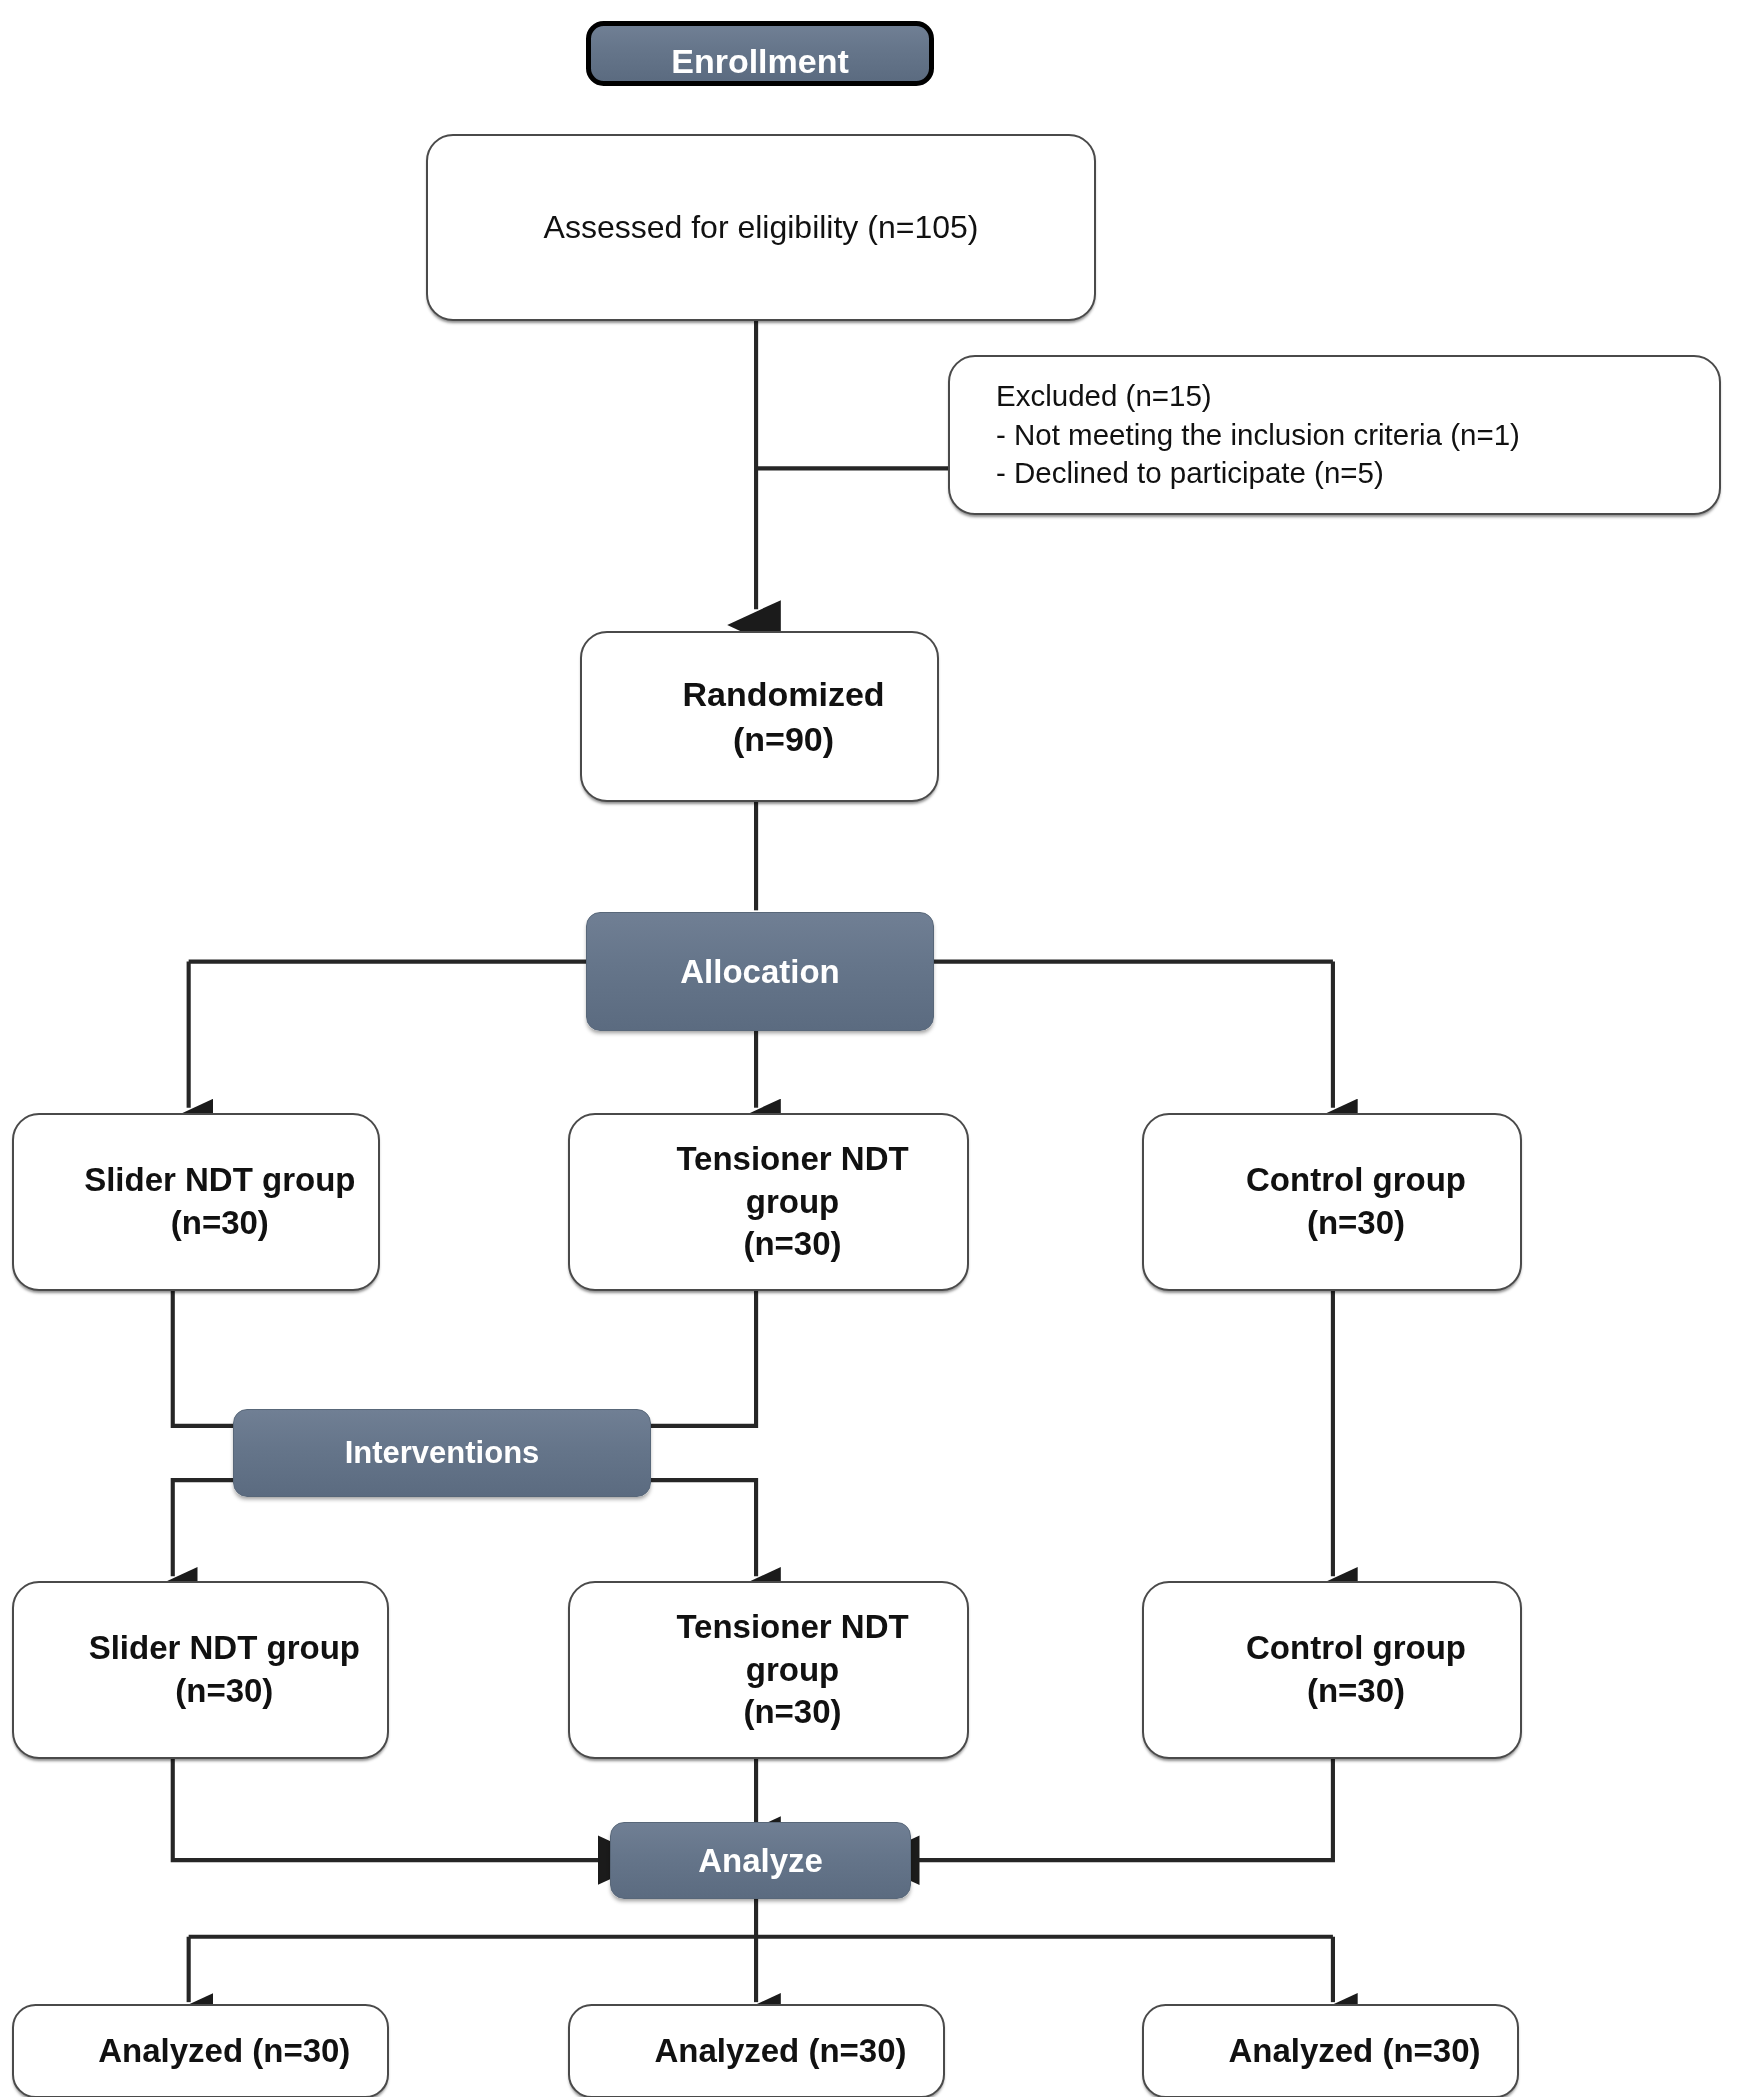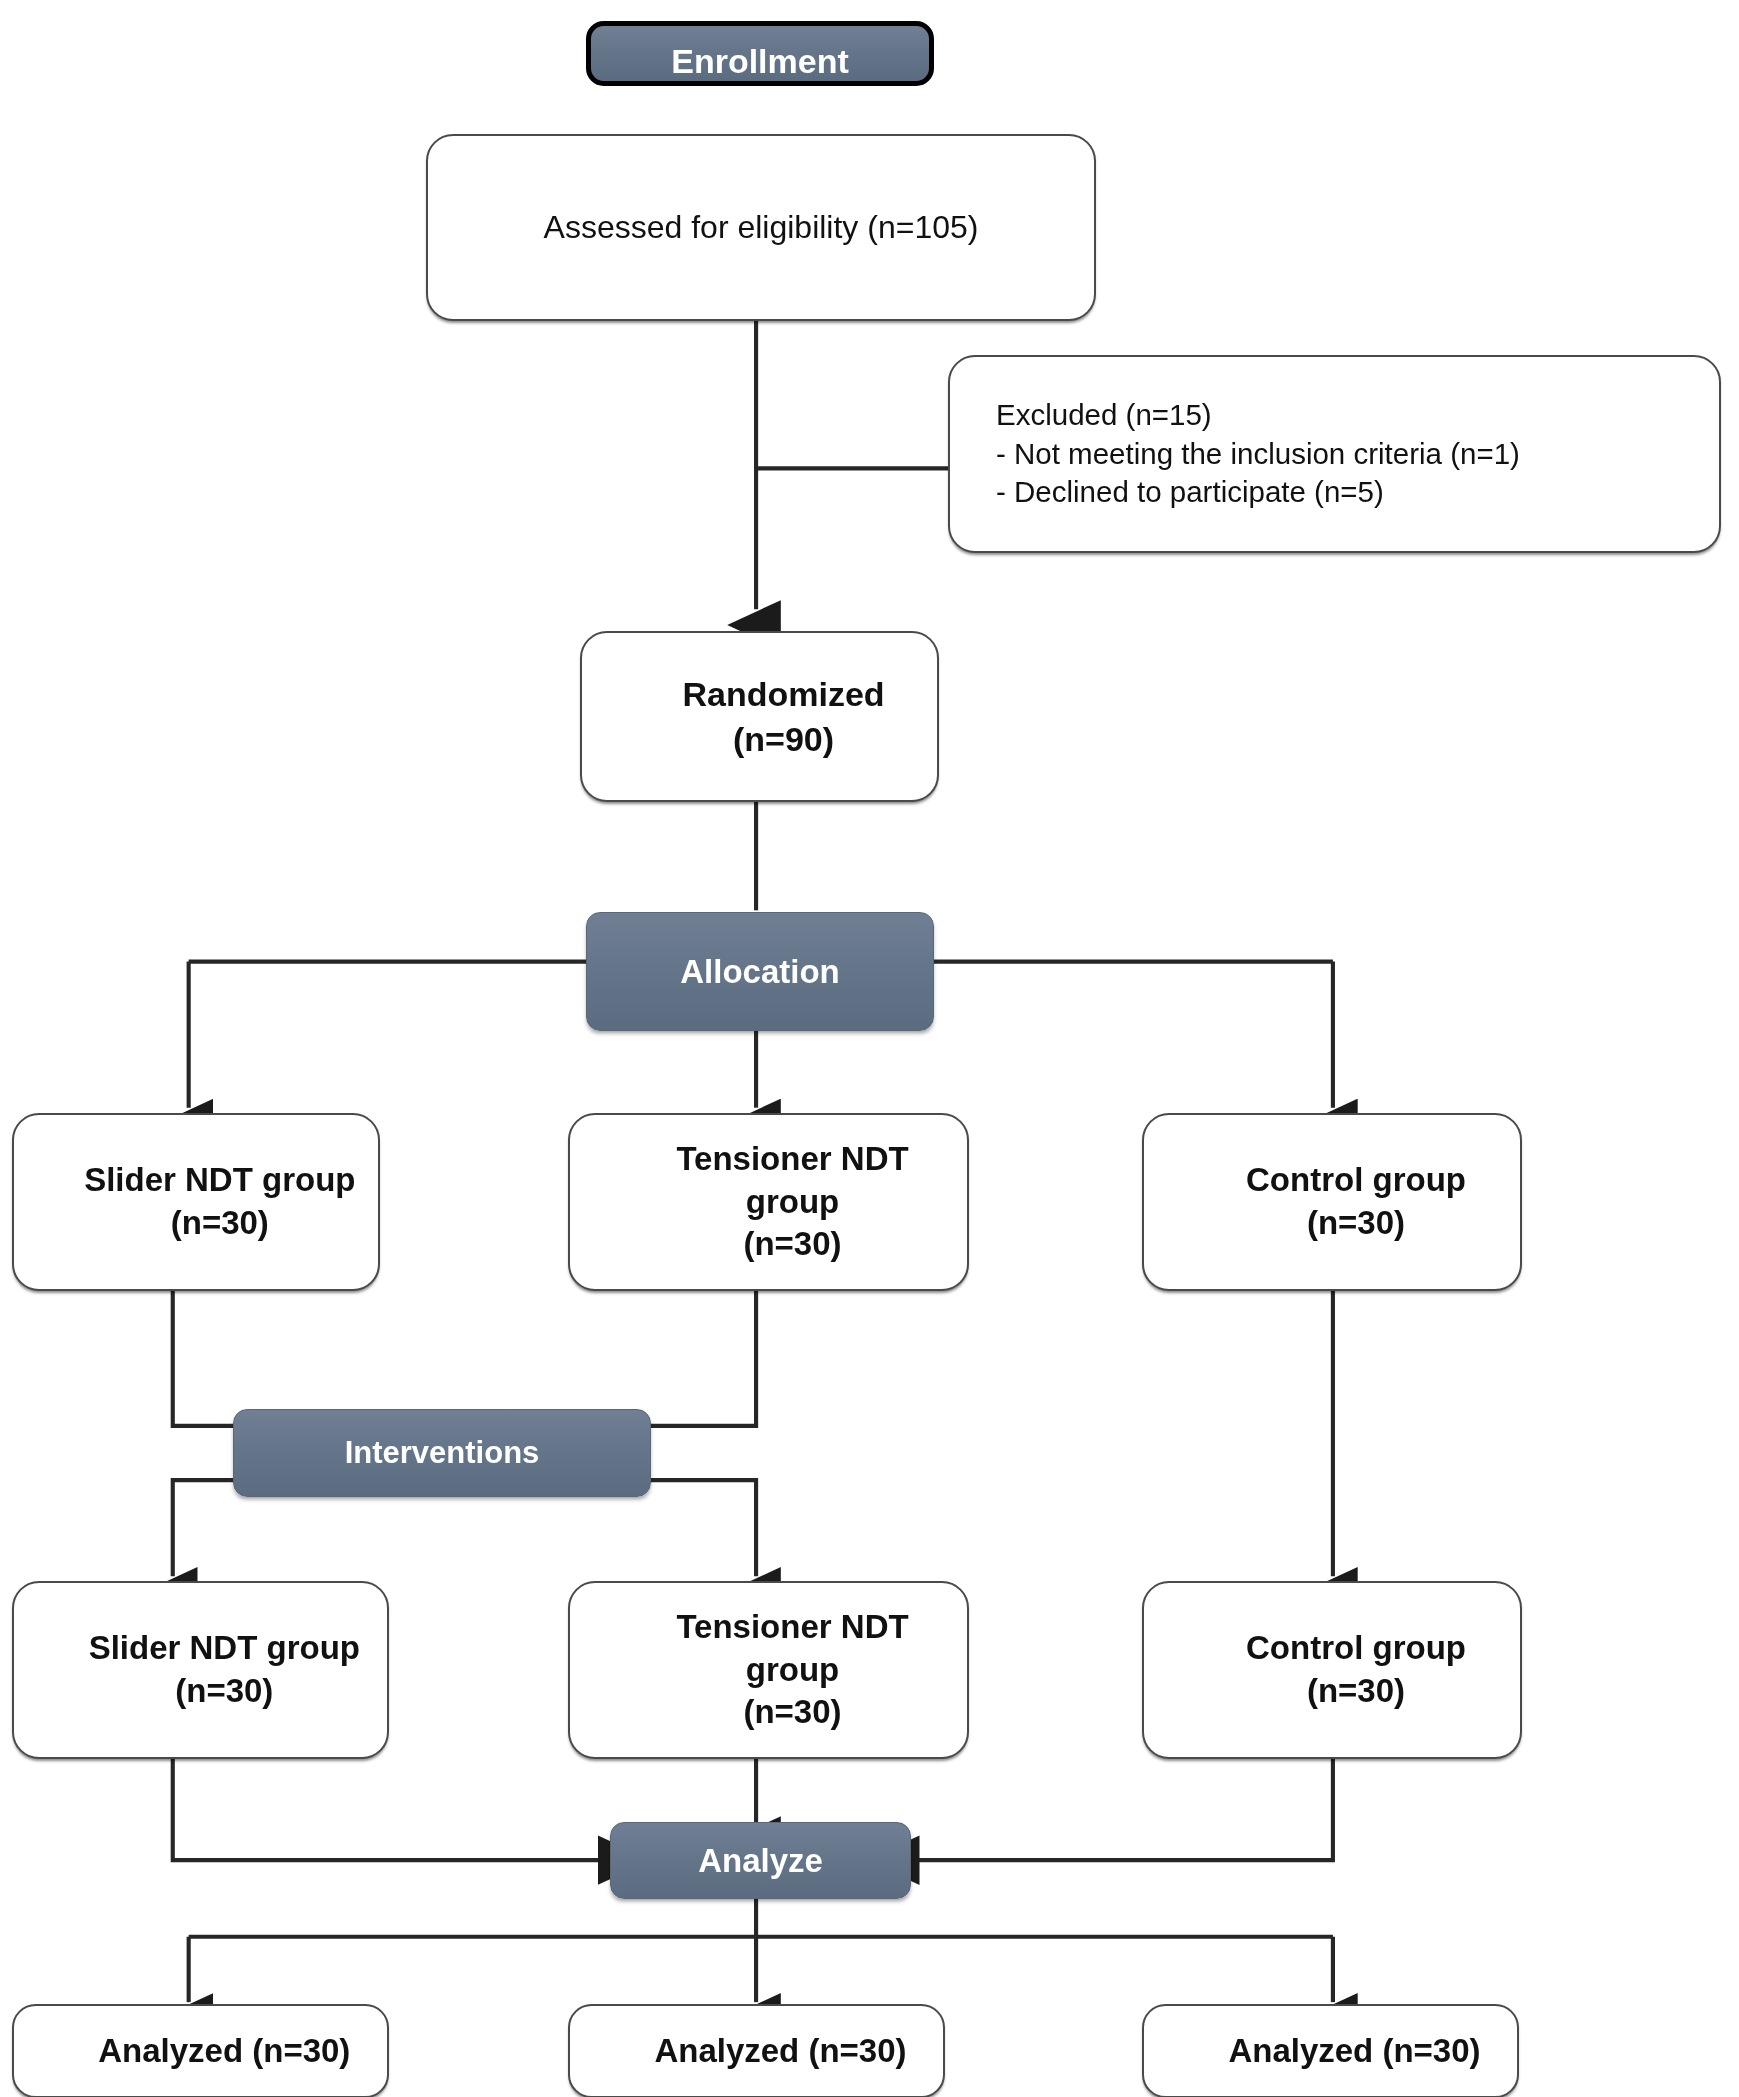--- a/index.html
+++ b/index.html
@@ -150,21 +150,21 @@
   <div class="banner plain" style="left:233px; top:1409px; width:418px; height:88px; font-size:31px;">
     <span>Interventions</span>
   </div>
 
   <div class="node-box regular" style="left:426px; top:134px; width:670px; height:187px; font-size:32px;">
     <div class="node-inner">
       <span class="line">Assessed for eligibility (n=105)</span>
     </div>
   </div>
 
-  <div class="node-box regular left" style="left:948px; top:355px; width:773px; height:198px; font-size:29.5px;">
+  <div class="node-box regular left" style="left:948px; top:355px; width:773px; height:160px; font-size:29.5px;">
     <div class="node-inner" style="padding:0 0 0 46px;">
       <span class="line">Excluded (n=15)</span>
       <span class="line">- Not meeting the inclusion criteria (n=1)</span>
       <span class="line">- Declined to participate (n=5)</span>
     </div>
   </div>
 
   <div class="node-box bold" style="left:580px; top:631px; width:359px; height:171px; font-size:34px;">
     <div class="node-inner">
       <span class="line">Randomized</span>

